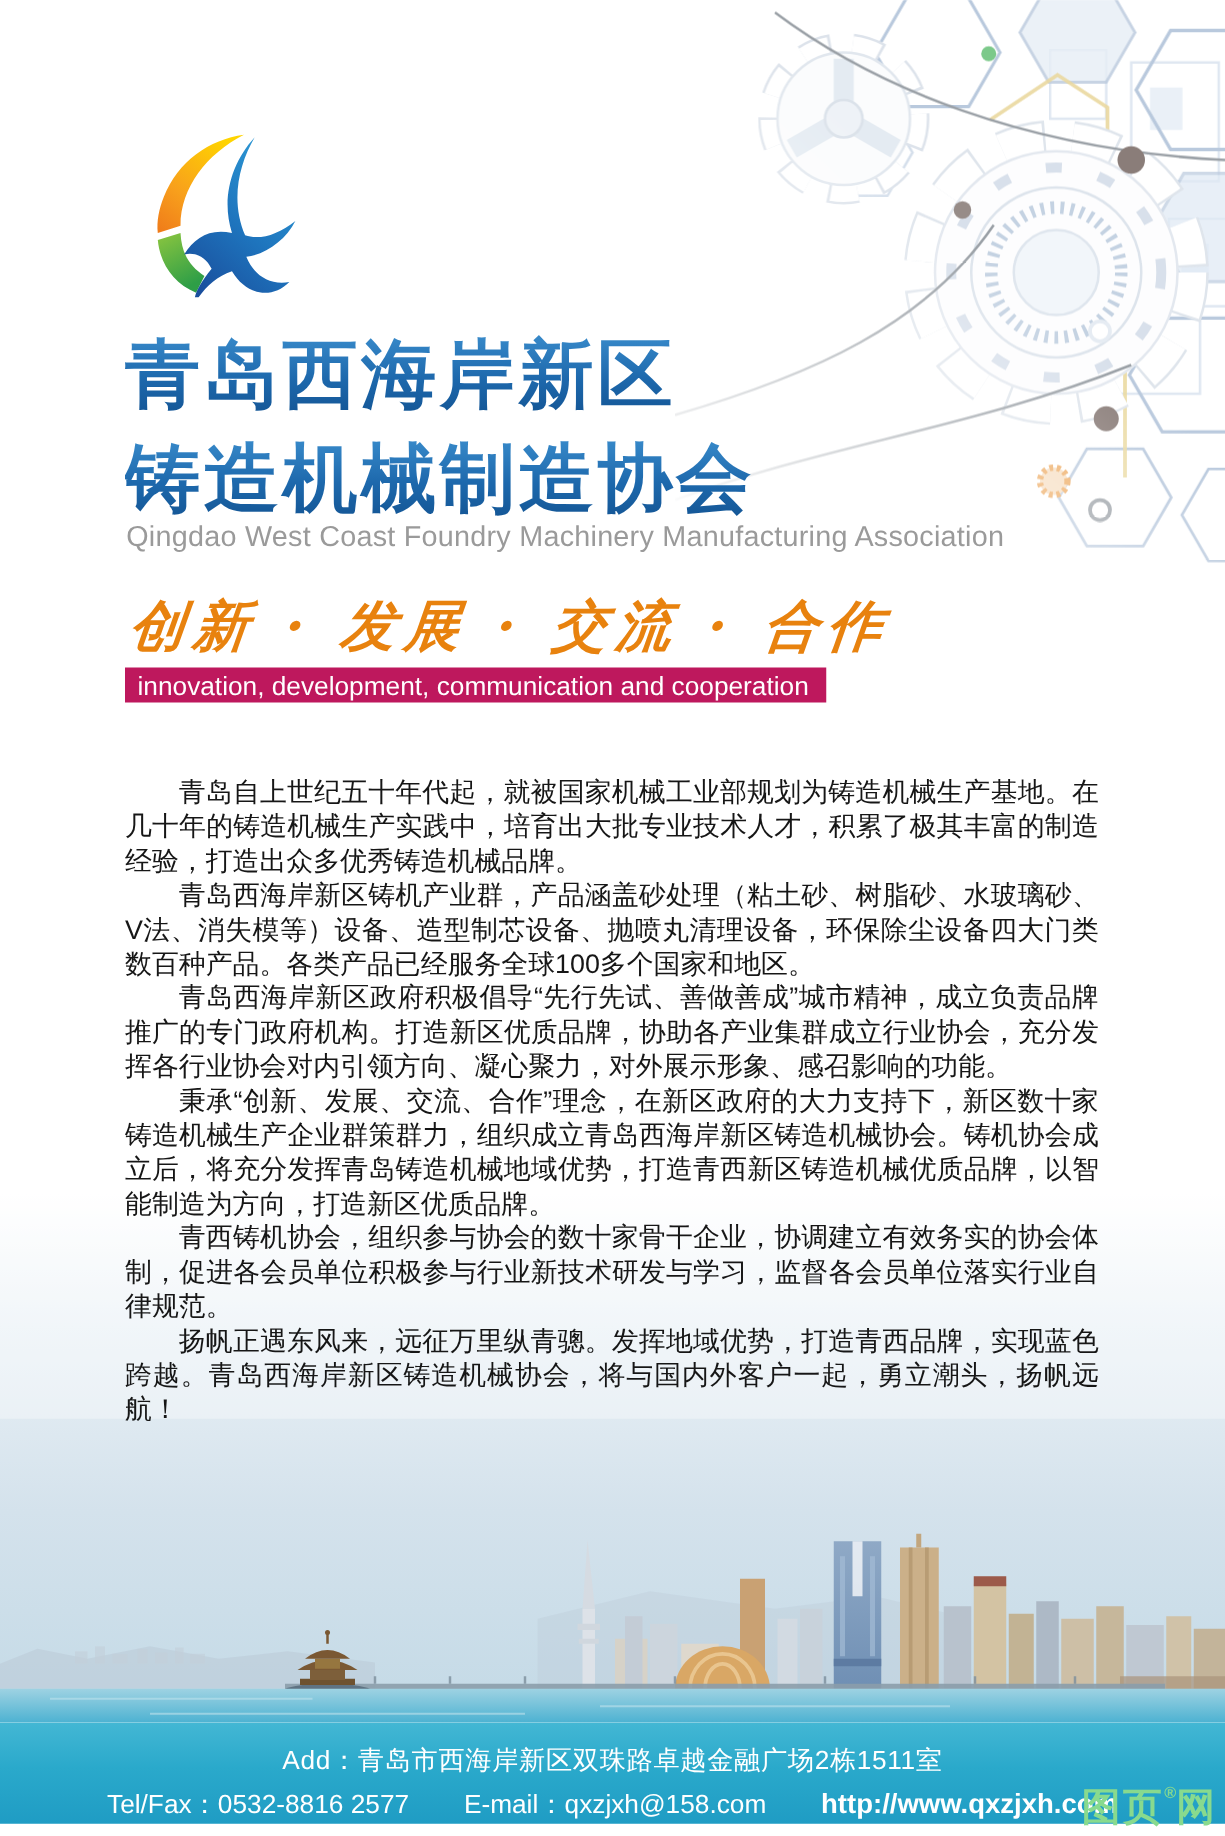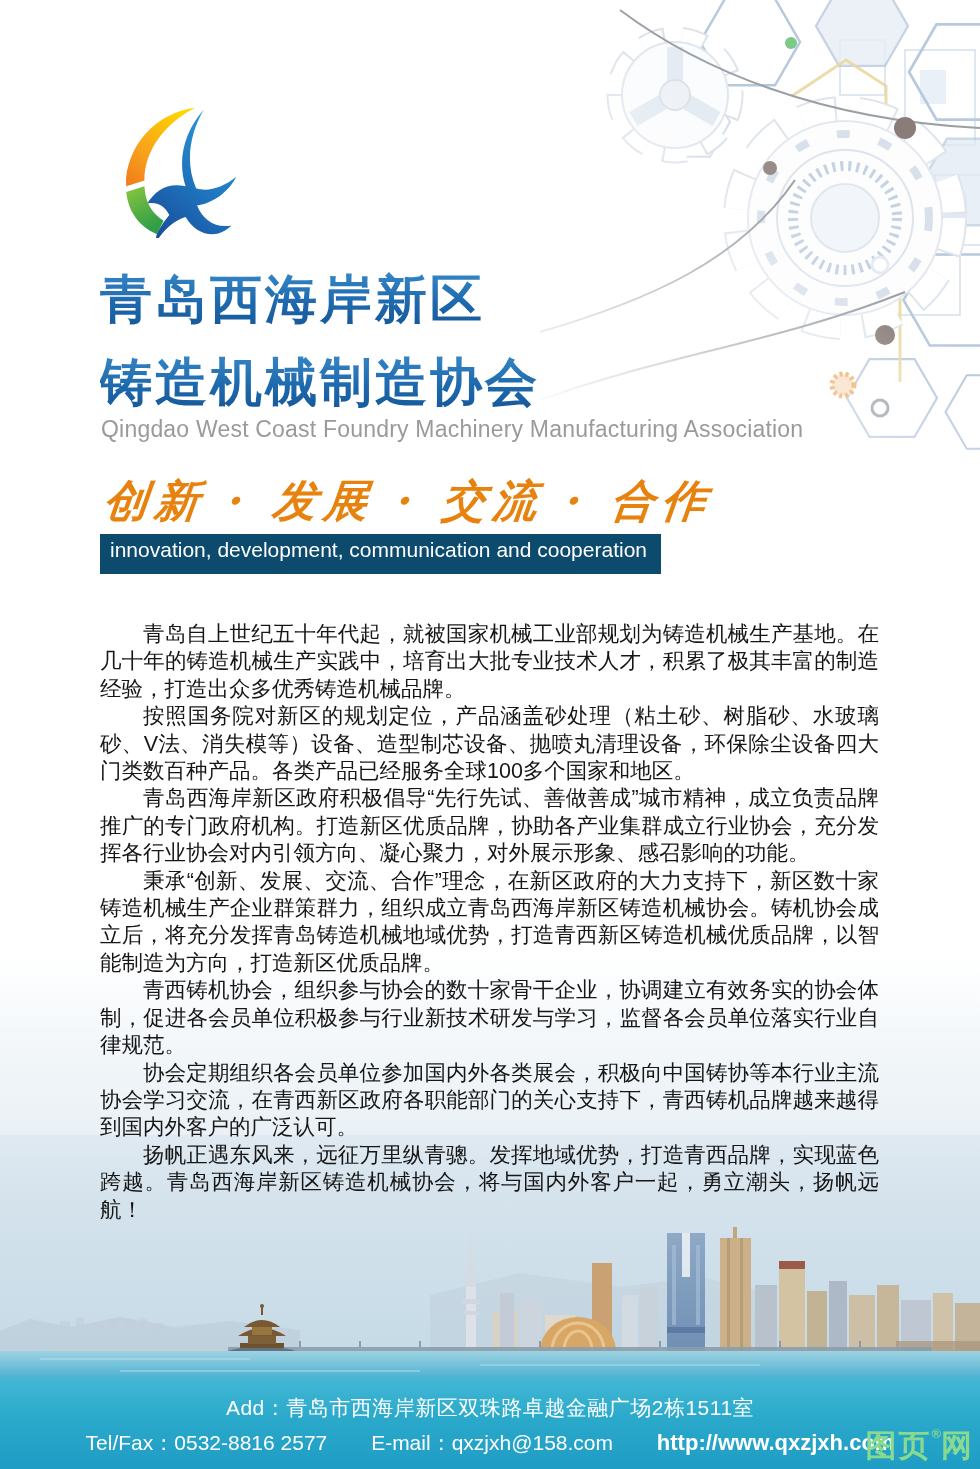--- a/index.html
+++ b/index.html
@@ -8,56 +8,56 @@
     background:#ffffff;overflow:hidden;
     font-family:"Liberation Sans","DejaVu Sans",sans-serif;
   }
   
   .deco{position:absolute;top:0;right:0;width:440px;height:480px;}
   
   .logo{position:absolute;left:103px;top:104px;width:146px;height:134px;}
   
   .title-block{position:absolute;left:100px;top:258px;width:620px;}
   .title-line{
-    font-size:52px;font-weight:900;letter-spacing:3px;line-height:83px;
+    font-size:60px;font-weight:900;letter-spacing:3px;line-height:83px;
     background:linear-gradient(180deg,#3f93d2 0%,#1d68ac 55%,#11508e 100%);
     -webkit-background-clip:text;background-clip:text;
     color:transparent;-webkit-text-fill-color:transparent;
     white-space:nowrap;
   }
   .subtitle-en{
     position:absolute;left:101px;top:416px;width:720px;
     font-size:23px;color:#9a9a9a;letter-spacing:.2px;white-space:nowrap;
   }
   .slogan-cn{
     position:absolute;left:104px;top:472px;width:600px;
     font-family:"DejaVu Serif","Liberation Serif",serif;
     font-size:44px;font-weight:bold;font-style:italic;
     color:#e8820e;letter-spacing:7px;transform:skewX(-6deg);
     white-space:nowrap;
   }
   .slogan-banner{
     position:absolute;left:100px;top:534px;height:24px;line-height:31px;
-    background:#0c4a6e;color:#ffffff;font-size:21px;
-    padding:0 14px 16px 10px;white-space:nowrap;width:fit-content;
+    background:#be185d;color:#ffffff;font-size:21px;
+    padding:0 14px 4px 10px;white-space:nowrap;width:fit-content;
   }
   
   .body-text{
     position:absolute;left:100px;top:621px;width:779px;z-index:3;
   }
   .body-text p{
     margin:0;text-indent:2em;text-align:justify;
     font-size:21.5px;line-height:27.4px;color:#161616;
     font-weight:500;
   }
   
   .photo{position:absolute;left:0;top:955px;width:980px;height:423px;z-index:1;}
   
   .footer{
-    position:absolute;left:0;top:1378px;width:980px;height:91px;z-index:4;
+    position:absolute;left:0;top:1378px;width:980px;height:81px;z-index:4;
     background:linear-gradient(180deg,#43b7d4 0%,#2aa9cb 45%,#1f9cc4 100%);
     color:#ffffff;text-align:center;
   }
   .footer-line1{margin-top:16px;font-size:21px;letter-spacing:.5px;}
   .footer-line2{margin-top:7px;font-size:21px;}
   .footer-line2 span{margin:0 19px;}
   .footer-line2 .site{font-weight:bold;font-size:22px;}
   
   .watermark{
     position:absolute;right:6px;bottom:8px;z-index:5;
@@ -183,25 +183,24 @@
     <div class="title-line">青岛西海岸新区</div>
     <div class="title-line">铸造机械制造协会</div>
   </div>
   <div class="subtitle-en">Qingdao West Coast Foundry Machinery Manufacturing Association</div>
 
   <div class="slogan-cn">创新 · 发展 · 交流 · 合作</div>
   <div class="slogan-banner">innovation, development, communication and cooperation</div>
 
   <div class="body-text">
       <p>青岛自上世纪五十年代起，就被国家机械工业部规划为铸造机械生产基地。在几十年的铸造机械生产实践中，培育出大批专业技术人才，积累了极其丰富的制造经验，打造出众多优秀铸造机械品牌。</p>
-      <p>按照国务院对新区的规划定位，产品涵盖砂处理（粘土砂、树脂砂、水玻璃砂、V法、消失模等）设备、造型制芯设备、抛喷丸清理设备，环保除尘设备四大门类数百种产品。各类产品已经服务全球100多个国家和地区。</p>
+      <p>青岛西海岸新区铸机产业群，产品涵盖砂处理（粘土砂、树脂砂、水玻璃砂、V法、消失模等）设备、造型制芯设备、抛喷丸清理设备，环保除尘设备四大门类数百种产品。各类产品已经服务全球100多个国家和地区。</p>
       <p>青岛西海岸新区政府积极倡导“先行先试、善做善成”城市精神，成立负责品牌推广的专门政府机构。打造新区优质品牌，协助各产业集群成立行业协会，充分发挥各行业协会对内引领方向、凝心聚力，对外展示形象、感召影响的功能。</p>
       <p>秉承“创新、发展、交流、合作”理念，在新区政府的大力支持下，新区数十家铸造机械生产企业群策群力，组织成立青岛西海岸新区铸造机械协会。铸机协会成立后，将充分发挥青岛铸造机械地域优势，打造青西新区铸造机械优质品牌，以智能制造为方向，打造新区优质品牌。</p>
       <p>青西铸机协会，组织参与协会的数十家骨干企业，协调建立有效务实的协会体制，促进各会员单位积极参与行业新技术研发与学习，监督各会员单位落实行业自律规范。</p>
-      <p>协会定期组织各会员单位参加国内外各类展会，积极向中国铸协等本行业主流协会学习交流，在青西新区政府各职能部门的关心支持下，青西铸机品牌越来越得到国内外客户的广泛认可。</p>
       <p>扬帆正遇东风来，远征万里纵青骢。发挥地域优势，打造青西品牌，实现蓝色跨越。青岛西海岸新区铸造机械协会，将与国内外客户一起，勇立潮头，扬帆远航！</p>
     </div>
 
   <svg class="photo" viewBox="0 0 980 423" preserveAspectRatio="none" aria-hidden="true">
     <defs>
       <linearGradient id="sky" x1="0" y1="0" x2="0" y2="1">
         <stop offset="0" stop-color="#ffffff"></stop>
         <stop offset="0.25" stop-color="#eaf1f6"></stop>
         <stop offset="0.6" stop-color="#d4e2ec"></stop>
         <stop offset="0.93" stop-color="#c6dbe7"></stop>

